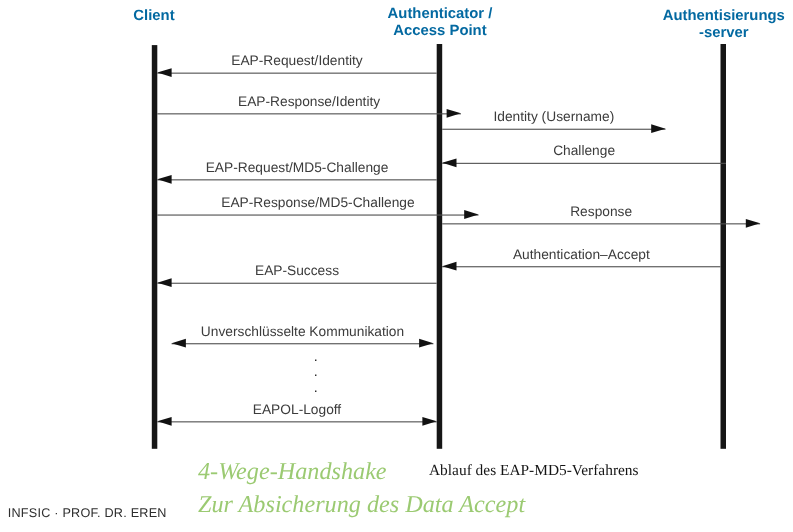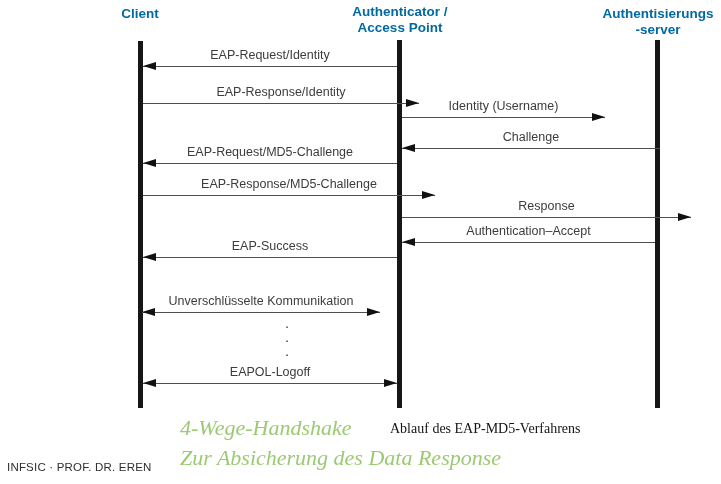--- a/index.html
+++ b/index.html
@@ -147,60 +147,60 @@
       </div>
   </div>
 
   <div class="msg" style="top:177px; left:143px; width:292px;">
     <div class="msg-label">EAP-Response/MD5-Challenge</div>
     <div class="msg-line">
         <span class="head head-right"></span>
       </div>
   </div>
 
-  <div class="msg" style="top:199px; left:402px; width:289px;">
+  <div class="msg" style="top:185px; left:402px; width:289px;">
     <div class="msg-label">Response</div>
     <div class="msg-line">
         <span class="head head-right"></span>
       </div>
   </div>
 
   <div class="msg" style="top:224px; left:402px; width:253px;">
     <div class="msg-label">Authentication–Accept</div>
     <div class="msg-line">
         <span class="head head-left"></span>
       </div>
   </div>
 
   <div class="msg" style="top:239px; left:143px; width:254px;">
     <div class="msg-label">EAP-Success</div>
     <div class="msg-line">
         <span class="head head-left"></span>
       </div>
   </div>
 
-  <div class="msg" style="top:294px; left:142px; width:238px;">
+  <div class="msg" style="top:294px; left:156px; width:238px;">
     <div class="msg-label">Unverschlüsselte Kommunikation</div>
     <div class="msg-line">
       <span class="head head-left"></span>
       <span class="head head-right"></span>
     </div>
   </div>
 
   <div class="ellipsis">.
 .
 .</div>
 
   <div class="msg" style="top:365px; left:143px; width:254px;">
     <div class="msg-label">EAPOL-Logoff</div>
     <div class="msg-line">
       <span class="head head-left"></span>
       <span class="head head-right"></span>
     </div>
   </div>
 
   <div class="caption-green" style="left:180px; top:415px;">4-Wege-Handshake</div>
-  <div class="caption-green" style="left:180px; top:445px;">Zur Absicherung des Data Response</div>
+  <div class="caption-green" style="left:180px; top:445px;">Zur Absicherung des Data Accept</div>
   <div class="caption-black" style="left:390px; top:421px;">Ablauf des EAP-MD5-Verfahrens</div>
 
   <div class="footer-text" style="left:7px; top:461px;">INFSIC · PROF. DR. EREN</div>
 
 </div>
 
 </body></html>

